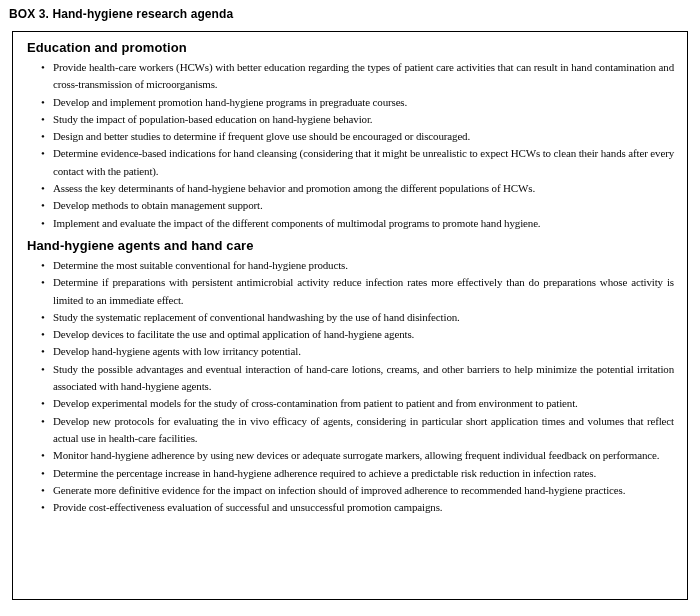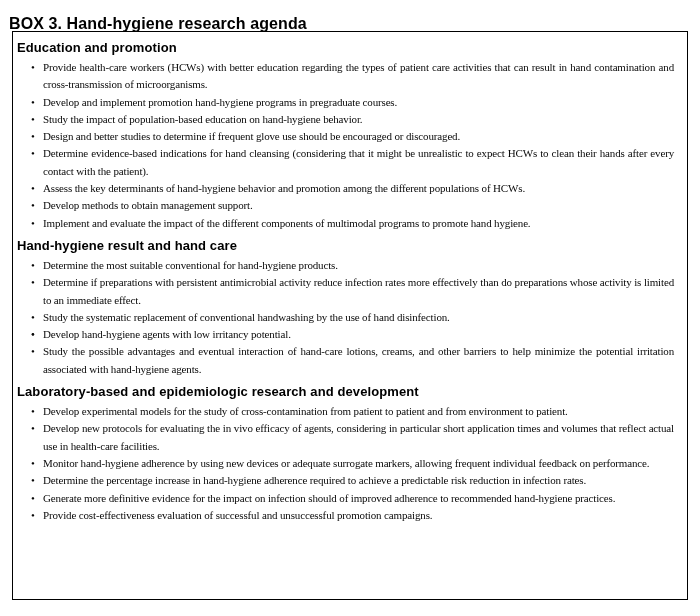--- a/index.html
+++ b/index.html
@@ -13,36 +13,36 @@
   .page {
     position: relative;
     width: 700px;
     height: 616px;
     background: #ffffff;
     color: #000000;
   }
   .doc-title {
     position: absolute;
     left: 9px;
-    top: 17px;
+    top: 7px;
     font-family: "Liberation Sans", sans-serif;
     font-weight: bold;
-    font-size: 16px;
+    font-size: 12px;
     line-height: 14px;
     color: #000000;
     letter-spacing: 0.1px;
   }
   .agenda-box {
     position: absolute;
     left: 12px;
     top: 31px;
     width: 676px;
     box-sizing: border-box;
     border: 1.5px solid #000000;
-    padding: 7px 13px 12px 4px;
+    padding: 7px 13px 12px 14px;
     background: #ffffff;
     min-height: 569px;
   }
   .agenda-section { margin: 0; }
   .section-heading {
     font-family: "Liberation Sans", sans-serif;
     font-weight: bold;
     font-size: 13px;
     line-height: 18px;
     margin: 5px 0 2px 0;
@@ -87,32 +87,31 @@
           <li class="bullet-item"><span class="bullet-dot">•</span><span>Develop and implement promotion hand-hygiene programs in pregraduate courses.</span></li>
           <li class="bullet-item"><span class="bullet-dot">•</span><span>Study the impact of population-based education on hand-hygiene behavior.</span></li>
           <li class="bullet-item"><span class="bullet-dot">•</span><span>Design and better studies to determine if frequent glove use should be encouraged or discouraged.</span></li>
           <li class="bullet-item"><span class="bullet-dot">•</span><span>Determine evidence-based indications for hand cleansing (considering that it might be unrealistic to expect HCWs to clean their hands after every contact with the patient).</span></li>
           <li class="bullet-item"><span class="bullet-dot">•</span><span>Assess the key determinants of hand-hygiene behavior and promotion among the different populations of HCWs.</span></li>
           <li class="bullet-item"><span class="bullet-dot">•</span><span>Develop methods to obtain management support.</span></li>
           <li class="bullet-item"><span class="bullet-dot">•</span><span>Implement and evaluate the impact of the different components of multimodal programs to promote hand hygiene.</span></li>
         </ul>
       </section>
       <section class="agenda-section">
-        <h2 class="section-heading">Hand-hygiene result and hand care</h2>
+        <h2 class="section-heading">Hand-hygiene agents and hand care</h2>
         <ul class="bullet-list">
           <li class="bullet-item"><span class="bullet-dot">•</span><span>Determine the most suitable conventional for hand-hygiene products.</span></li>
           <li class="bullet-item"><span class="bullet-dot">•</span><span>Determine if preparations with persistent antimicrobial activity reduce infection rates more effectively than do preparations whose activity is limited to an immediate effect.</span></li>
           <li class="bullet-item"><span class="bullet-dot">•</span><span>Study the systematic replacement of conventional handwashing by the use of hand disinfection.</span></li>
-          <li class="bullet-item"><span class="bullet-dot">•</span></li>
+          <li class="bullet-item"><span class="bullet-dot">•</span><span>Develop devices to facilitate the use and optimal application of hand-hygiene agents.</span></li>
           <li class="bullet-item"><span class="bullet-dot">•</span><span>Develop hand-hygiene agents with low irritancy potential.</span></li>
           <li class="bullet-item"><span class="bullet-dot">•</span><span>Study the possible advantages and eventual interaction of hand-care lotions, creams, and other barriers to help minimize the potential irritation associated with hand-hygiene agents.</span></li>
         </ul>
       </section>
       <section class="agenda-section">
-        <h2 class="section-heading">Laboratory-based and epidemiologic research and development</h2>
         <ul class="bullet-list">
           <li class="bullet-item"><span class="bullet-dot">•</span><span>Develop experimental models for the study of cross-contamination from patient to patient and from environment to patient.</span></li>
           <li class="bullet-item"><span class="bullet-dot">•</span><span>Develop new protocols for evaluating the in vivo efficacy of agents, considering in particular short application times and volumes that reflect actual use in health-care facilities.</span></li>
           <li class="bullet-item"><span class="bullet-dot">•</span><span>Monitor hand-hygiene adherence by using new devices or adequate surrogate markers, allowing frequent individual feedback on performance.</span></li>
           <li class="bullet-item"><span class="bullet-dot">•</span><span>Determine the percentage increase in hand-hygiene adherence required to achieve a predictable risk reduction in infection rates.</span></li>
           <li class="bullet-item"><span class="bullet-dot">•</span><span>Generate more definitive evidence for the impact on infection should of improved adherence to recommended hand-hygiene practices.</span></li>
           <li class="bullet-item"><span class="bullet-dot">•</span><span>Provide cost-effectiveness evaluation of successful and unsuccessful promotion campaigns.</span></li>
         </ul>
       </section>
     </div>

